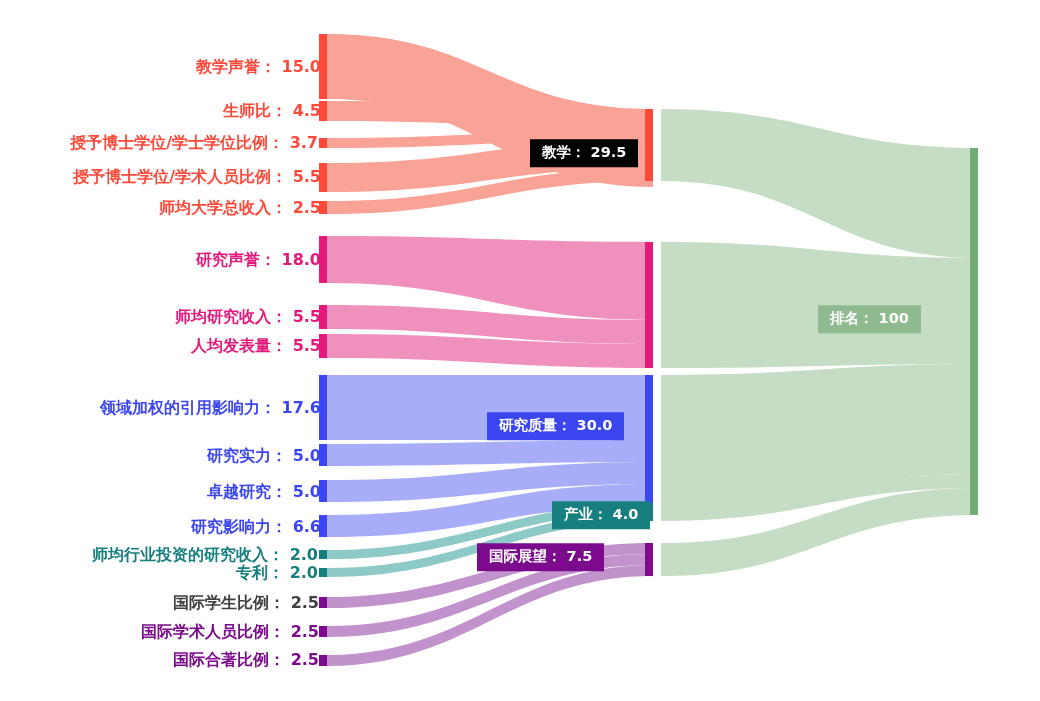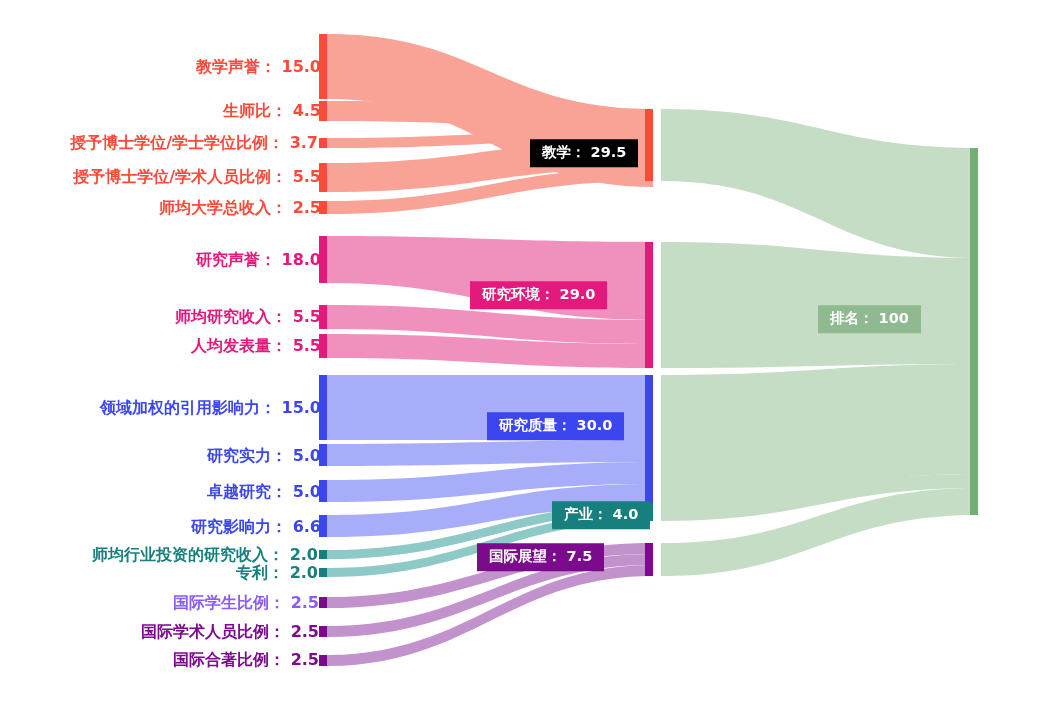--- a/index.html
+++ b/index.html
@@ -136,32 +136,31 @@
   <div class="src-label" style="right: 719px; top: 67px; color: rgb(251, 74, 58);">教学声誉： 15.0</div>
   <div class="src-label" style="right: 719px; top: 111px; color: rgb(251, 74, 58);">生师比： 4.5</div>
   <div class="src-label" style="right: 722px; top: 143px; color: rgb(251, 74, 58);">授予博士学位/学士学位比例： 3.7</div>
   <div class="src-label" style="right: 719px; top: 177px; color: rgb(251, 74, 58);">授予博士学位/学术人员比例： 5.5</div>
   <div class="src-label" style="right: 719px; top: 208px; color: rgb(251, 74, 58);">师均大学总收入： 2.5</div>
 
   <div class="src-label" style="right: 719px; top: 260px; color: rgb(227, 25, 124);">研究声誉： 18.0</div>
   <div class="src-label" style="right: 719px; top: 317px; color: rgb(227, 25, 124);">师均研究收入： 5.5</div>
   <div class="src-label" style="right: 719px; top: 346px; color: rgb(227, 25, 124); margin-left: 16px;">人均发表量： 5.5</div>
 
-  <div class="src-label" style="right: 719px; top: 408px; color: rgb(59, 70, 241);">领域加权的引用影响力： 15.0</div>
+  <div class="src-label" style="right: 719px; top: 408px; color: rgb(59, 70, 241);">领域加权的引用影响力： 17.6</div>
   <div class="src-label" style="right: 719px; top: 456px; color: rgb(59, 70, 241);">研究实力： 5.0</div>
   <div class="src-label" style="right: 719px; top: 492px; color: rgb(59, 70, 241);">卓越研究： 5.0</div>
   <div class="src-label" style="right: 719px; top: 527px; color: rgb(59, 70, 241);">研究影响力： 6.6</div>
 
   <div class="src-label" style="right: 722px; top: 555px; color: rgb(23, 128, 126);">师均行业投资的研究收入： 2.0</div>
   <div class="src-label" style="right: 722px; top: 573px; color: rgb(23, 128, 126);">专利： 2.0</div>
-  <div class="src-label" style="right: 721px; top: 603px; color: #8b5cf6;">国际学生比例： 2.5</div>
+  <div class="src-label" style="right: 721px; top: 603px; color: #404040;">国际学生比例： 2.5</div>
   <div class="src-label" style="right: 721px; top: 632px; color: rgb(123, 10, 140);">国际学术人员比例： 2.5</div>
   <div class="src-label" style="right: 721px; top: 660px; color: rgb(123, 10, 140);">国际合著比例： 2.5</div>
 
   <div class="node-label" style="left:530px; top:153px; background:#000000;">教学： 29.5</div>
-  <div class="node-label" style="left:470px; top:295px; background:#e3197c;">研究环境： 29.0</div>
   <div class="node-label" style="left:487px; top:426px; background:#3b46f1;">研究质量： 30.0</div>
   <div class="node-label" style="left:552px; top:515px; background:#17807e;">产业： 4.0</div>
   <div class="node-label" style="left:477px; top:557px; background:#7b0a8c;">国际展望： 7.5</div>
 
   <div class="node-label" style="left:818px; top:319px; background:#8fb98f;">排名： 100</div>
 
 </div>
 
 </body></html>

